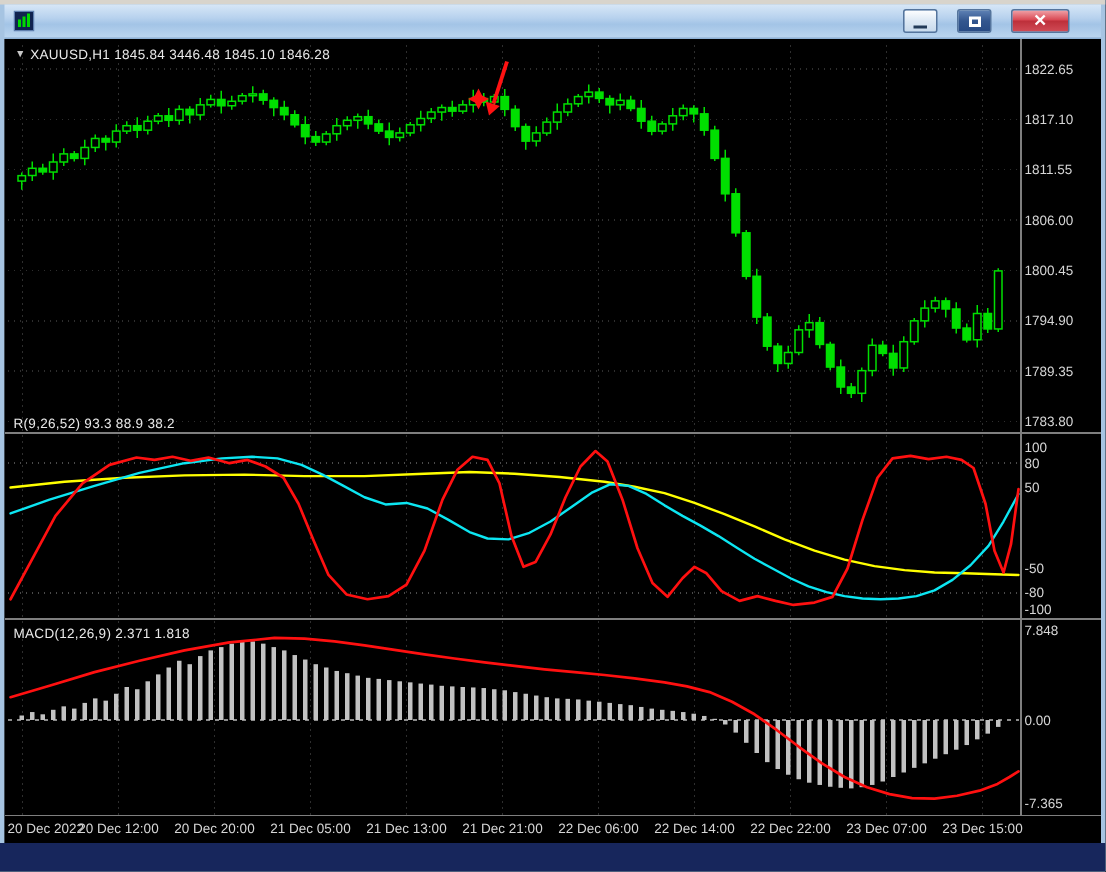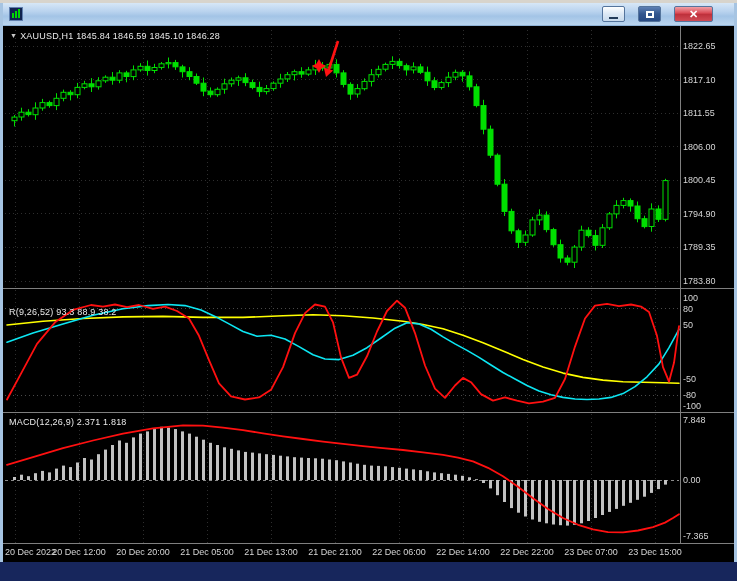--- a/index.html
+++ b/index.html
@@ -18,21 +18,21 @@
   .wbtn.min .bar{width:9px;height:2px;background:#223a58;margin-top:7px;}
   .wbtn.restore{width:23px;background:linear-gradient(#5d80b4,#33568e 50%,#274a84);}
   .wbtn.restore .box{width:8px;height:7px;border:2px solid #fff;}
   .wbtn.close{width:39px;background:linear-gradient(#f0a0a6,#d94853 45%,#bd2f3a 50%,#d04b55);}
   .wbtn.close .x{color:#fff;font-size:11px;font-weight:bold;line-height:1;}
   .client{position:absolute;left:3px;top:26px;width:731px;height:536px;background:#000;}
   .client svg{display:block;}
   .overlay-label{position:absolute;font-size:9px;color:#e9e9e9;white-space:nowrap;letter-spacing:.2px;}
   .ohlc{left:7px;top:5px;}
   .ohlc .marker{color:#c7c7c7;font-size:7px;margin-right:3px;vertical-align:1px;}
-  .p1{left:6px;top:281px;text-align:center;}
+  .p1{left:6px;top:251px;text-align:center;}
   .p2{left:6px;top:391px;}
   .bottom-band{position:absolute;left:0;top:562px;width:737px;height:19px;background:#17265c;}
 </style>
 </head>
 <body>
 
 <div class="window">
   <div class="top-strip"></div>
 
   <div class="titlebar">
@@ -417,20 +417,20 @@
           <text x="588" y="529" fill="#D6D6D6" font-size="9" font-family="&quot;Liberation Sans&quot;, sans-serif" text-anchor="middle">23 Dec 07:00</text>
           <text x="652" y="529" fill="#D6D6D6" font-size="9" font-family="&quot;Liberation Sans&quot;, sans-serif" text-anchor="middle">23 Dec 15:00</text>
         </g>
         <g>
           <path d="M316,33 L318.4,37.6 L323,40 L318.4,42.4 L316,47 L313.6,42.4 L309,40 L313.6,37.6 Z" fill="#FF1212"></path>
           <line x1="335" y1="15" x2="326" y2="43" stroke="#FF1212" stroke-width="2.6"></line>
           <path d="M323,51 L330.2,44.6 L320.8,41.6 Z" fill="#FF1212"></path>
         </g>
       </svg>
     <div class="overlay-label ohlc">
-      <span class="marker">▼</span><span>XAUUSD,H1 1845.84 1846.59 1845.10 1846.28</span>
+      <span class="marker">▼</span><span>XAUUSD,H1 1845.84 3446.48 1845.10 1846.28</span>
     </div>
     <div class="overlay-label p1">R(9,26,52) 93.3 88.9 38.2</div>
     <div class="overlay-label p2">MACD(12,26,9) 2.371 1.818</div>
   </div>
 
   <div class="bottom-band"></div>
 </div>
 
 </body></html>

